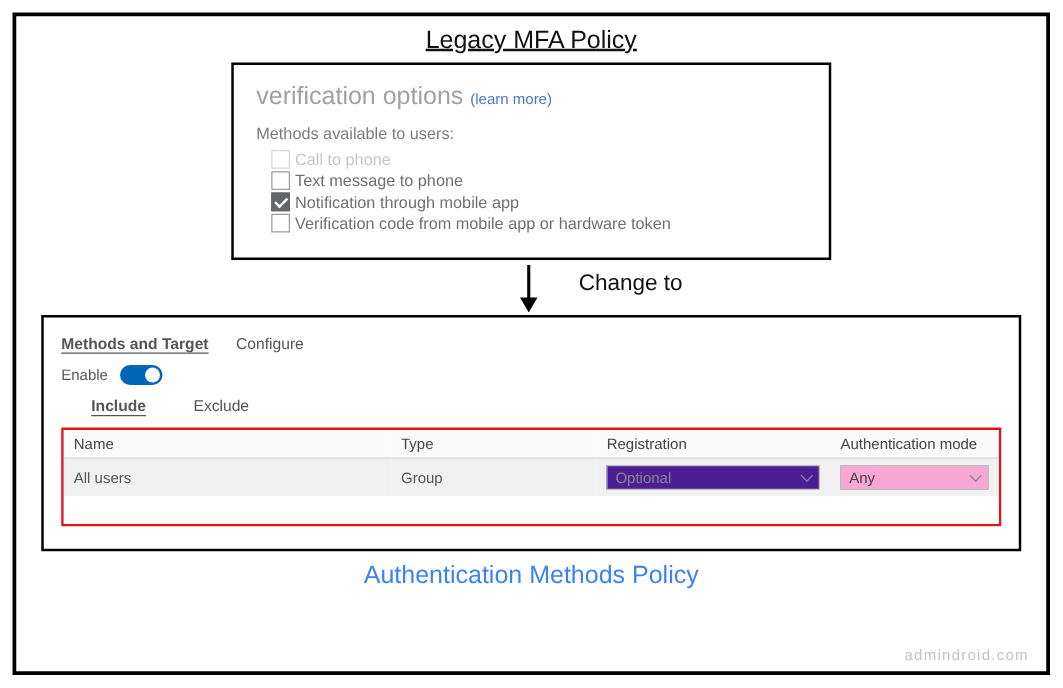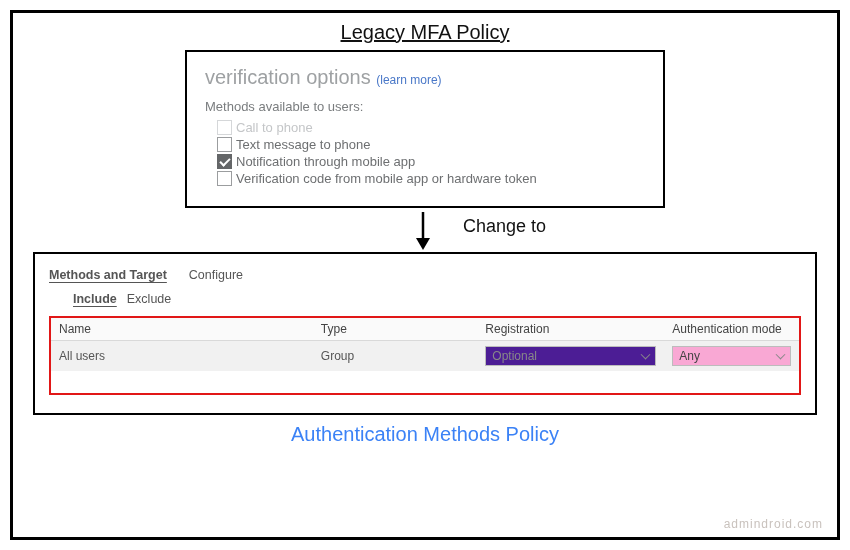--- a/index.html
+++ b/index.html
@@ -148,21 +148,21 @@
     right: 2px;
     top: 2px;
     width: 12px;
     height: 12px;
     border-radius: 50%;
     background: #fff;
   }
 
   .subtab-row {
     display: flex;
-    gap: 10px;
+    gap: 38px;
     font-size: 12.5px;
     margin-bottom: 10px;
     padding-left: 24px;
   }
   .subtab { color: #555; cursor: pointer; }
   .subtab.active { font-weight: 600; text-decoration: underline; text-underline-offset: 3px; }
 
   .target-row {
     display: flex;
     align-items: center;
@@ -295,20 +295,24 @@
     </svg>
     <div class="change-to">Change to</div>
   </div>
 
   <div class="panel-bottom">
     <div class="tab-row">
       <span class="tab active">Methods and Target</span>
       <span class="tab">Configure</span>
     </div>
 
+    <div class="enable-row">
+      <span>Enable</span>
+      <span class="toggle"></span>
+    </div>
 
     <div class="subtab-row">
       <span class="subtab active">Include</span>
       <span class="subtab">Exclude</span>
     </div>
 
 
     <div class="table-frame">
       <table class="tbl">
         <thead>

